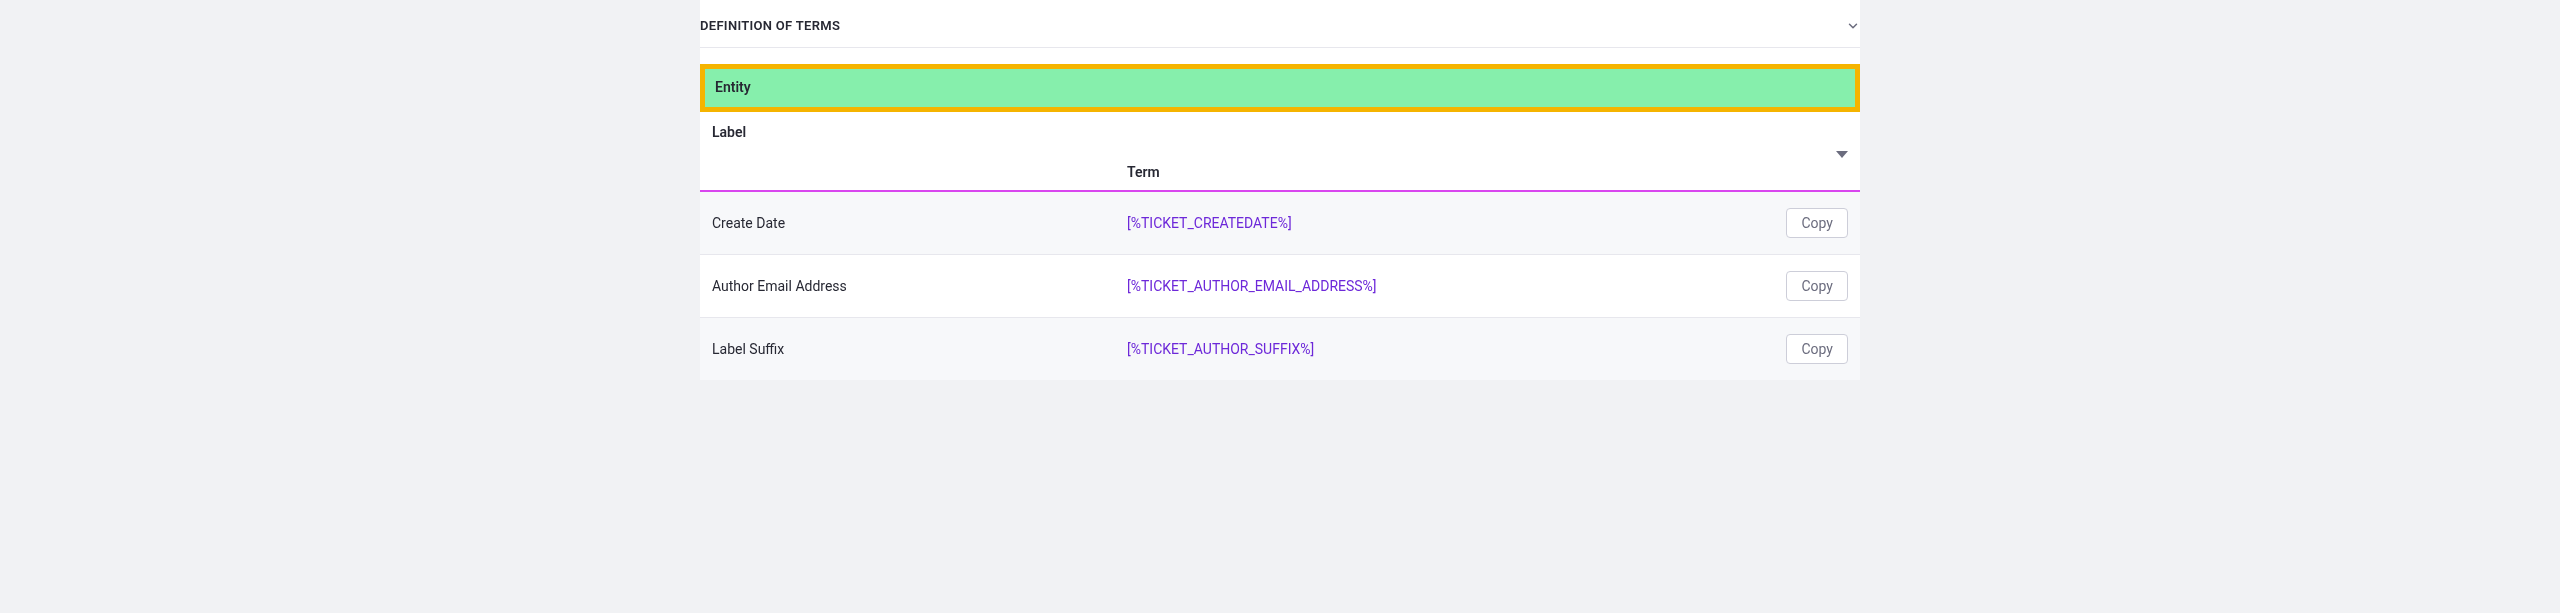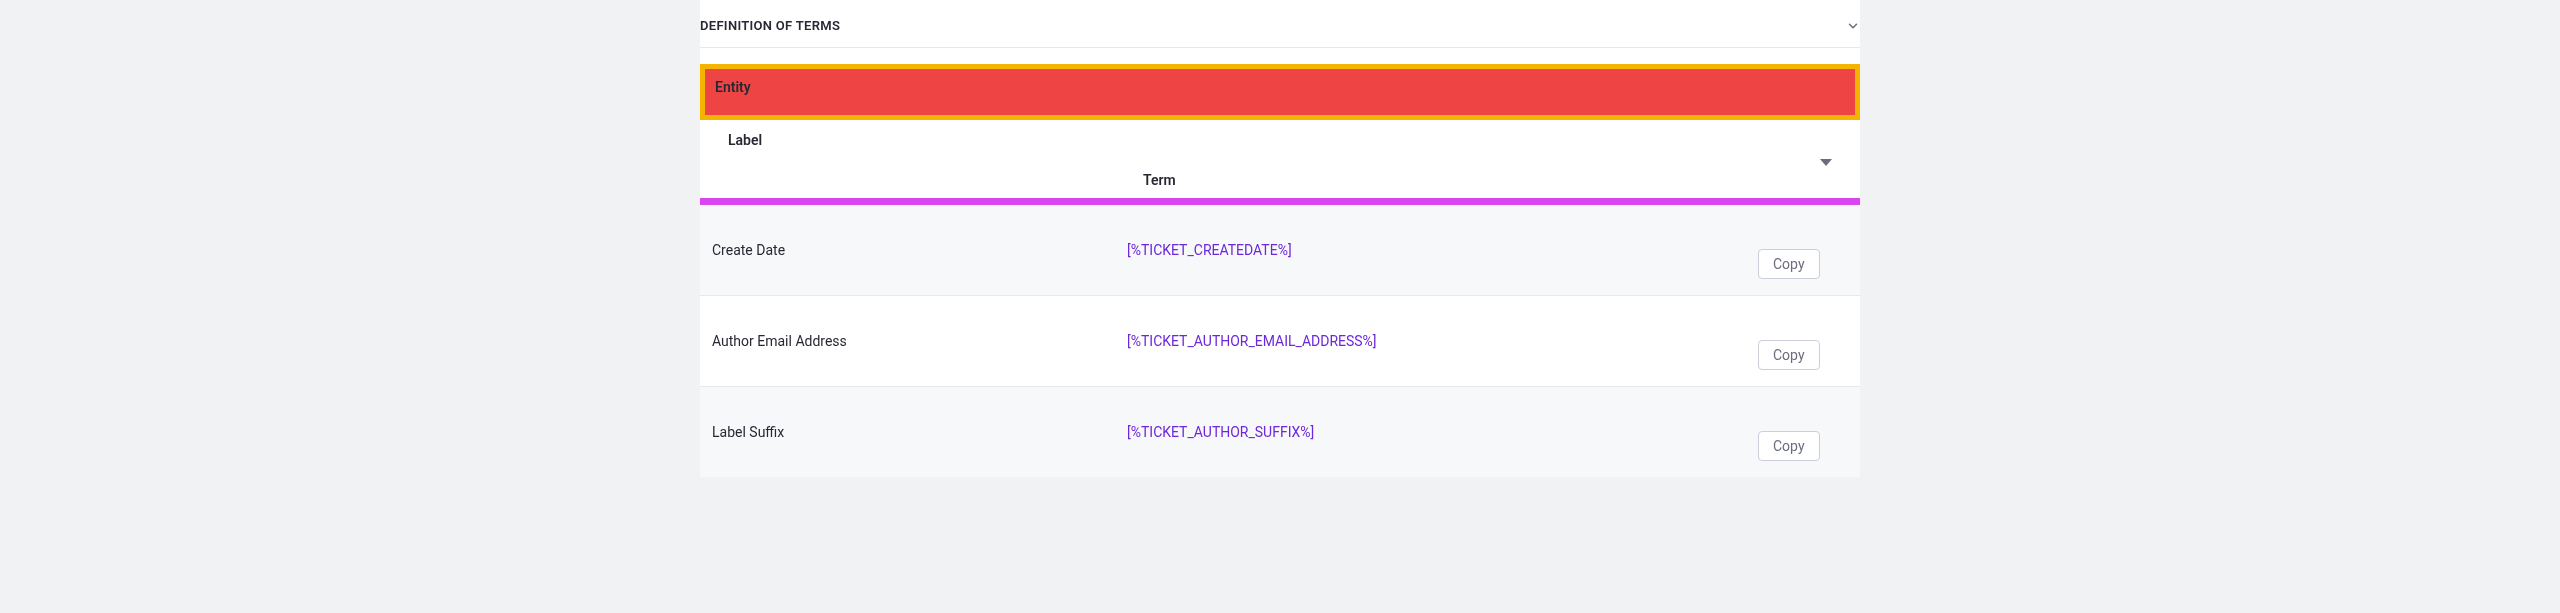--- a/index.html
+++ b/index.html
@@ -33,23 +33,23 @@
       letter-spacing: 0.3px;
       color: #272833;
     }
     .chevron-down {
       width: 14px;
       height: 14px;
       stroke: #6b6c7e;
     }
     .highlight-box {
       border: 5px solid #f5b400;
-      padding: 10px 10px 13px 10px;
+      padding: 10px 10px 5px 10px;
       margin-bottom: 2px;
-      background: #ef4444;
+      background: #86efac;
     }
     .field-label {
       font-size: 14px;
       font-weight: 600;
       color: #272833;
       margin-bottom: 7px;
       display: block;
     }
     .select-wrapper {
       position: relative;
@@ -76,22 +76,22 @@
       pointer-events: none;
       color: #6b6c7e;
     }
     .select-arrows svg {
       width: 11px;
       height: 14px;
       display: block;
     }
     .table-header {
       display: flex;
-      padding: 10px 28px;
-      border-bottom: 7px solid #d946ef;
+      padding: 10px 12px;
+      border-bottom: 2px solid #d946ef;
     }
     .col-label {
       flex: 0 0 415px;
       font-size: 14px;
       font-weight: 600;
       color: #272833;
     }
     .col-term {
       flex: 1;
       font-size: 14px;
@@ -127,21 +127,21 @@
       color: #272833;
     }
     .row-term {
       flex: 1;
       font-size: 14px;
       color: #6d28d9;
     }
     .row-action {
       flex: 0 0 90px;
       display: flex;
-      margin-top: 28px;
+      justify-content: flex-end;
     }
     .copy-btn {
       padding: 6px 14px;
       font-size: 14px;
       color: #6b6c7e;
       background-color: #fff;
       border: 1px solid #cdced9;
       border-radius: 4px;
       cursor: pointer;
       font-family: inherit;

